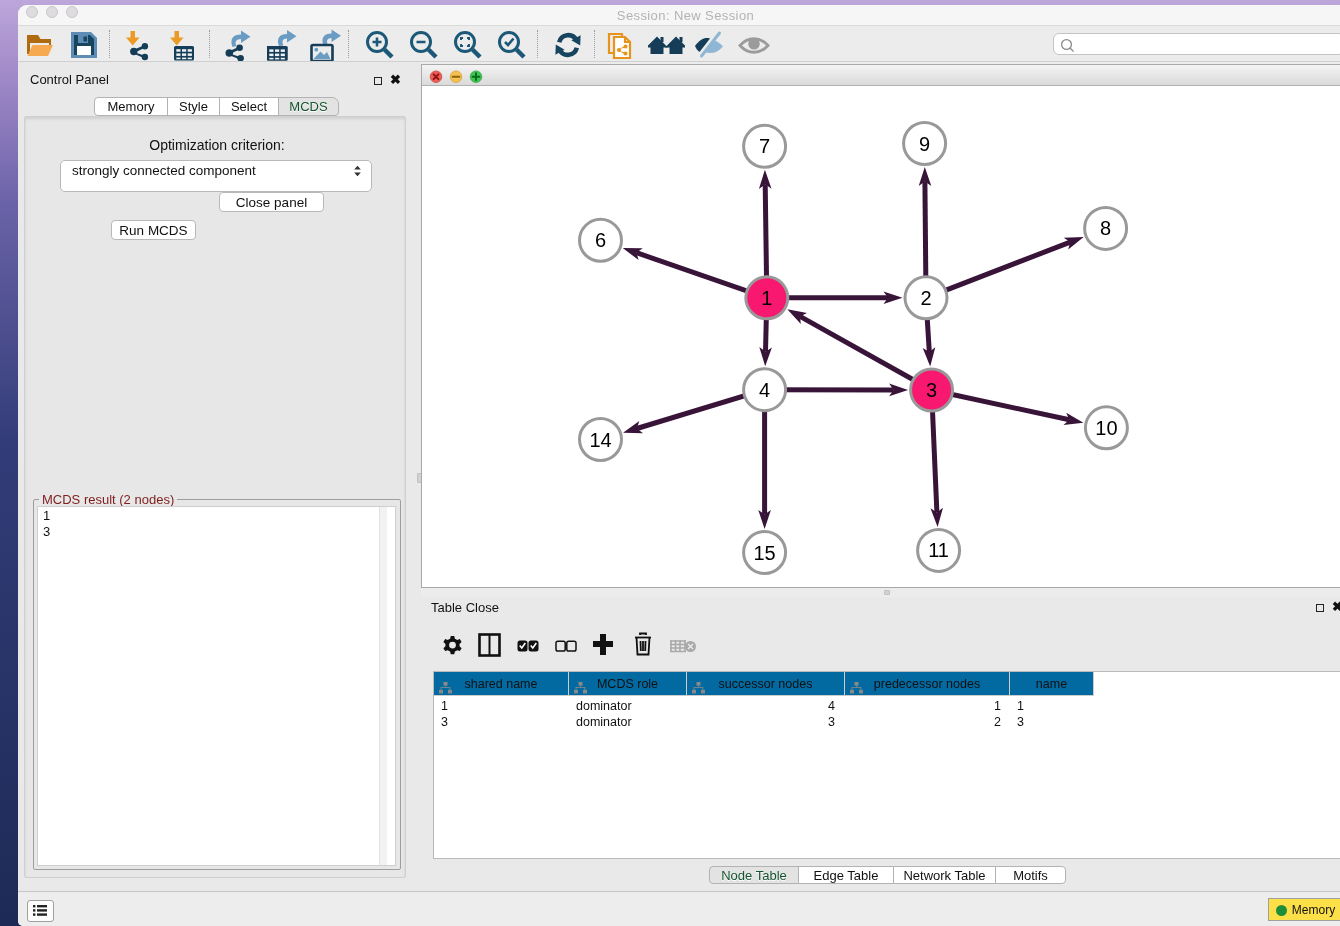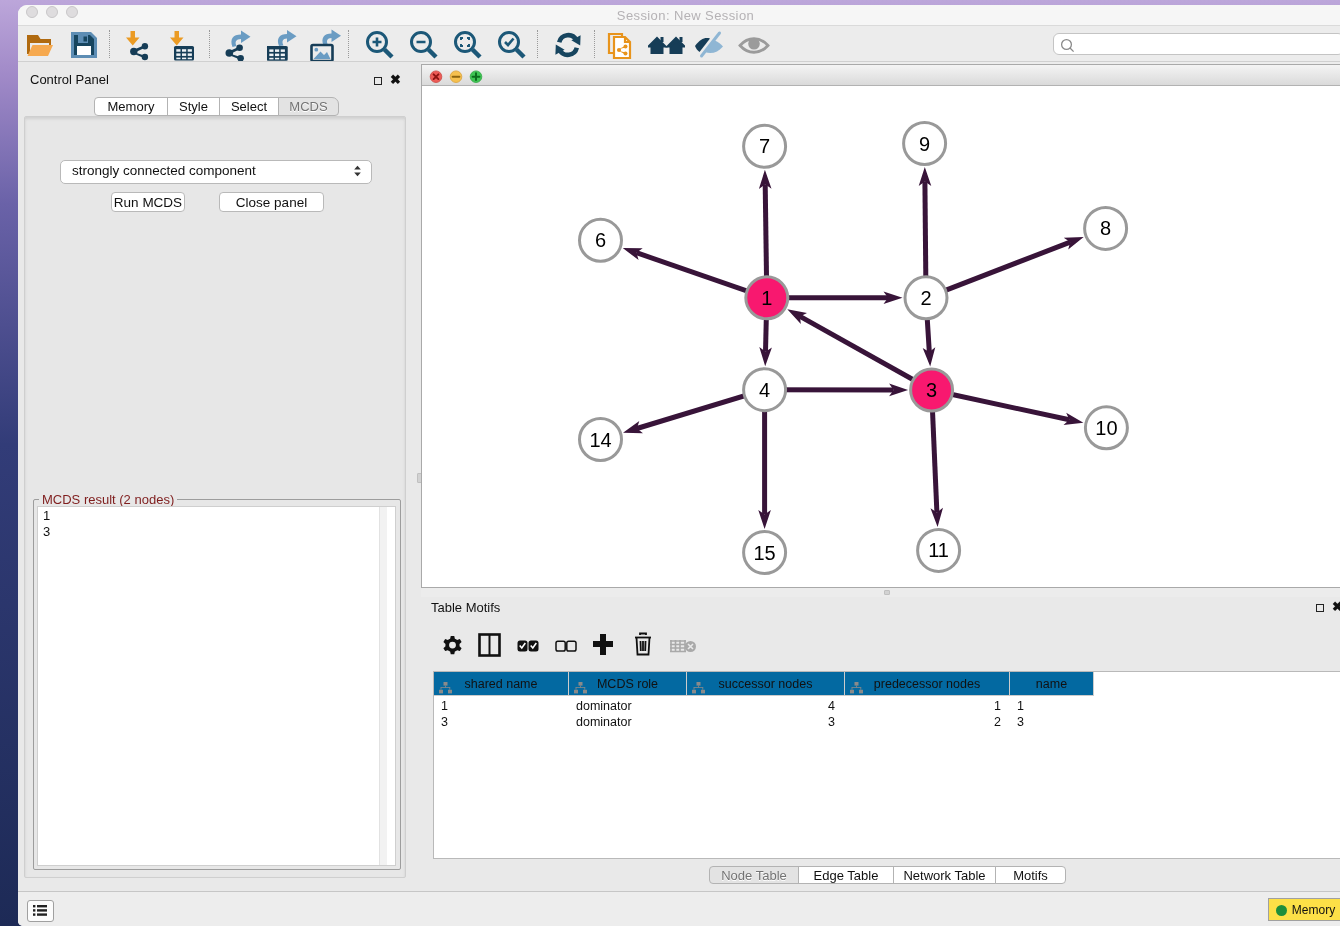--- a/index.html
+++ b/index.html
@@ -17,24 +17,24 @@
 .sep{position:absolute;top:3px;height:28px;width:0;border-left:1px dotted #9a9a9a;}
 .ticon{position:absolute;top:2px;}
 #search{position:absolute;left:1035px;top:6px;width:291px;height:22px;background:#fff;border:1px solid #c4c4c4;border-radius:6px;}
 
 
 #cpanel{position:absolute;left:0;top:57px;width:390px;height:829px;background:#e9e9e9;}
 #cpanel .ptitle{position:absolute;left:12px;top:10px;font-size:13px;color:#111;}
 .dockbtns{position:absolute;top:10px;font-size:13px;color:#111;}
 .sqbtn{position:absolute;width:8px;height:8px;border:1.5px solid #222;background:transparent;}
 .tab{position:absolute;top:0;height:19px;background:#fff;border:1px solid #b3b3b3;font-size:13px;text-align:center;line-height:18px;color:#111;}
-.tab.sel{background:#e3e3e3;color:#737373;text-shadow:0 1px 0 #fff;}
+.tab.sel{background:#e3e3e3;color:#14532d;text-shadow:0 1px 0 #fff;}
 #cpbox{position:absolute;left:6px;top:54px;width:382px;height:762px;background:#e7e7e7;border:1px solid #cfcfcf;border-radius:2px;box-shadow:inset 0 2px 3px rgba(0,0,0,0.10);}
 #optlabel{position:absolute;left:8px;top:75px;width:382px;text-align:center;font-size:14px;color:#111;}
-#combo{position:absolute;left:42px;top:98px;width:312px;height:24px;background:#fff;border:1px solid #b9b9b9;border-radius:5px;font-size:13.5px;line-height:19px;padding-left:11px;color:#111;}
+#combo{position:absolute;left:42px;top:98px;width:312px;height:32px;background:#fff;border:1px solid #b9b9b9;border-radius:5px;font-size:13.5px;line-height:19px;padding-left:11px;color:#111;}
 #combo svg{position:absolute;right:7px;top:2px;}
 .btn{position:absolute;top:130px;height:20px;background:#fff;border:1px solid #b9b9b9;border-radius:4px;font-size:13.5px;text-align:center;line-height:20px;color:#111;}
 #mcdsgroup{position:absolute;left:15px;top:437px;width:368px;height:371px;border:1px solid #9d9d9d;border-radius:2px;}
 #mcdslegend{position:absolute;left:5px;top:-8px;background:#e7e7e7;padding:0 3px;font-size:13px;color:#7f1d1d;}
 #mcdslist{position:absolute;left:3px;top:6px;width:359px;height:360px;background:#fff;border:1px solid #cfcfcf;font-size:13px;line-height:16px;color:#111;}
 #mcdslist .sb{position:absolute;right:8px;top:0;width:8px;height:100%;background:#f2f2f2;border-left:1px solid #e2e2e2;}
 
 #vsplit{position:absolute;left:390px;top:57px;width:13px;height:829px;background:#e9e9e9;}
 #vsplit .h{position:absolute;left:9px;top:411px;width:5px;height:10px;background:#d2d2d2;border:1px solid #c0c0c0;border-radius:1px;}
 
@@ -226,27 +226,28 @@
   </div>
   <div id="cpanel">
     <div class="ptitle">Control Panel</div>
     <div class="sqbtn" style="left:356px;top:15px;"></div>
     <div class="dockbtns" style="left:372px;font-weight:bold;">✖</div>
     <div class="tab" style="left:76px;top:35px;width:74px;border-radius:4px 0 0 4px;">Memory</div>
     <div class="tab" style="left:149px;top:35px;width:53px;">Style</div>
     <div class="tab" style="left:201px;top:35px;width:60px;">Select</div>
     <div class="tab sel" style="left:260px;top:35px;width:61px;border-radius:0 7px 4px 0;">MCDS</div>
     <div id="cpbox"></div>
+    <div id="optlabel">Optimization criterion:</div>
     <div id="combo">strongly connected component
       <svg width="13" height="16" viewBox="0 0 13 16">
           <path d="M3.2 6.5 L6.5 2.8 L9.8 6.5 Z" fill="#333"></path>
           <path d="M3.2 9.5 L6.5 13.2 L9.8 9.5 Z" fill="#333"></path>
         </svg>
     </div>
-    <div class="btn" style="left:93px;width:74px;">Run MCDS</div>
+    <div class="btn" style="left:93px;width:85px;margin-top:28px;">Run MCDS</div>
     <div class="btn" style="left:201px;width:105px;">Close panel</div>
     <div id="mcdsgroup">
       <div id="mcdslegend">MCDS result (2 nodes)</div>
       <div id="mcdslist">
           <div style="padding:1px 0 0 5px;">1<br>3</div>
           <div class="sb"></div>
         </div>
     </div>
   </div>
   <div id="vsplit">
@@ -317,21 +318,21 @@
         <text x="342.6" y="473.5">15</text>
         <text x="516.6" y="471.4">11</text>
         </g>
       </svg>
     </div>
   </div>
   <div id="hsplit">
       <div class="h"></div>
     </div>
   <div id="tpanel">
-    <div class="ptitle">Table Motifs</div>
+    <div class="ptitle">Table Close</div>
     <div class="sqbtn" style="left:895px;top:7px;"></div>
     <div class="dockbtns" style="left:911px;top:2px;font-weight:bold;">✖</div>
     <div id="ttoolbar">
       <svg style="position:absolute;left:21px;top:38px" width="21" height="21" viewBox="0 0 24 24">
         <path fill="#111" d="M10 1 L14 1 L14.7 4.2 A8 8 0 0 1 17.3 5.7 L20.4 4.6 L22.4 8 L20 10.2 A8 8 0 0 1 20 12.8 L22.4 15 L20.4 18.4 L17.3 17.3 A8 8 0 0 1 14.7 18.8 L14 22 L10 22 L9.3 18.8 A8 8 0 0 1 6.7 17.3 L3.6 18.4 L1.6 15 L4 12.8 A8 8 0 0 1 4 10.2 L1.6 8 L3.6 4.6 L6.7 5.7 A8 8 0 0 1 9.3 4.2 Z M12 7.6 A3.9 3.9 0 1 0 12 15.4 A3.9 3.9 0 1 0 12 7.6 Z" fill-rule="evenodd"></path>
       </svg>
       <svg style="position:absolute;left:57px;top:36px" width="23" height="24" viewBox="0 0 23 24">
         <rect x="1.5" y="1.5" width="20" height="21" fill="none" stroke="#111" stroke-width="2.6"></rect>
         <line x1="11.5" y1="1.5" x2="11.5" y2="22.5" stroke="#111" stroke-width="2"></line>
       </svg>

